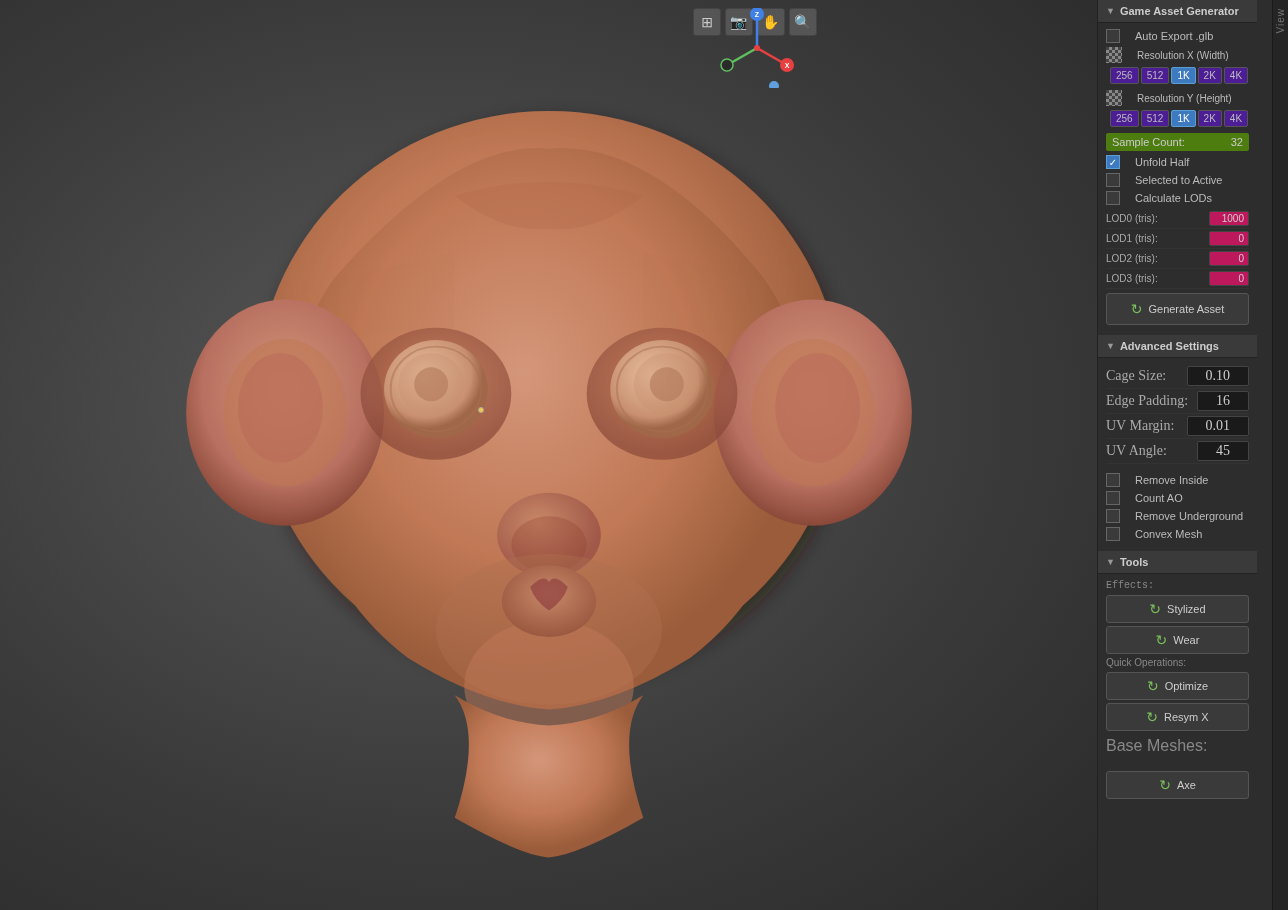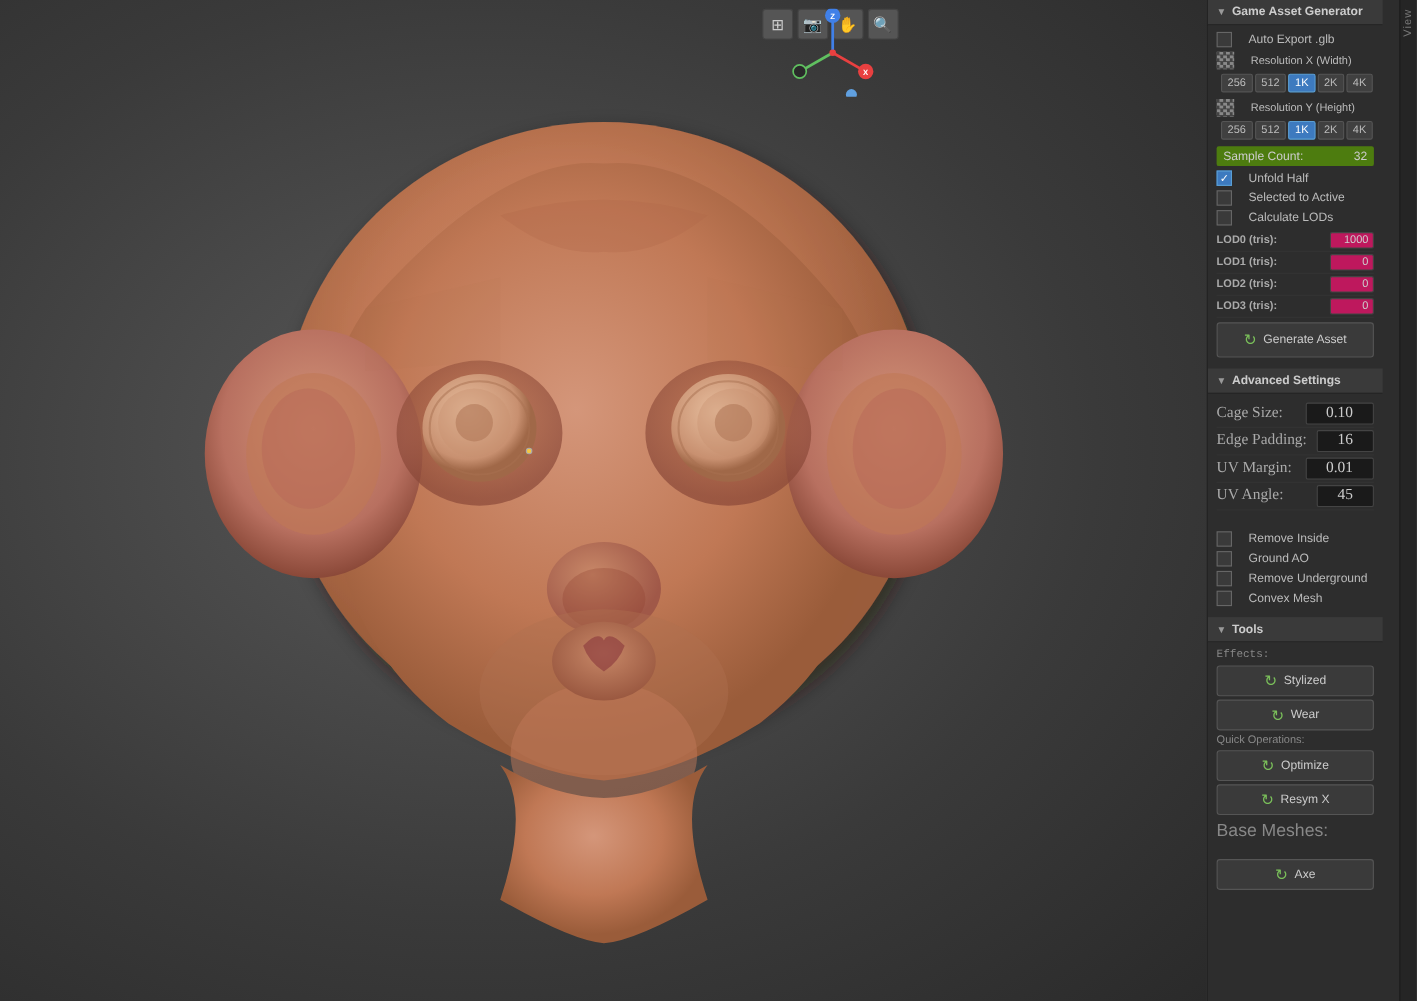--- a/index.html
+++ b/index.html
@@ -152,21 +152,21 @@
     }
 
     
     .res-buttons {
       display: flex;
       gap: 2px;
     }
 
     .res-btn {
       padding: 2px 5px;
-      background: #404040;
+      background: #4c1d95;
       border: 1px solid #555;
       border-radius: 2px;
       color: #bbb;
       font-size: 10px;
       cursor: pointer;
     }
 
     .res-btn.active {
       background: #3d7abf;
       border-color: #5a9fd4;
@@ -192,21 +192,20 @@
       display: flex;
       align-items: center;
       justify-content: space-between;
       padding: 2px 0;
       border-bottom: 1px solid #333;
       font-size: 10px;
     }
 
     .lod-label {
       color: #aaa;
-      font-weight: bold;
     }
 
     .lod-value {
       color: #ccc;
       background: #be185d;
       border: 1px solid #444;
       padding: 1px 4px;
       border-radius: 2px;
       min-width: 40px;
       text-align: right;
@@ -563,33 +562,33 @@
         <span class="setting-value">0.10</span>
       </div>
       <div class="setting-row">
         <span class="setting-label">Edge Padding:</span>
         <span class="setting-value">16</span>
       </div>
       <div class="setting-row">
         <span class="setting-label">UV Margin:</span>
         <span class="setting-value">0.01</span>
       </div>
-      <div class="setting-row" style="margin-bottom:19px;">
+      <div class="setting-row" style="margin-bottom:9px;">
         <span class="setting-label">UV Angle:</span>
         <span class="setting-value">45</span>
       </div>
 
       <div class="row">
         <div class="checkbox"></div>
         <label>Remove Inside</label>
       </div>
 
       <div class="row">
         <div class="checkbox"></div>
-        <label>Ground AO</label>
+        <label>Count AO</label>
       </div>
 
       <div class="row">
         <div class="checkbox"></div>
         <label>Remove Underground</label>
       </div>
 
       <div class="row">
         <div class="checkbox"></div>
         <label>Convex Mesh</label>

